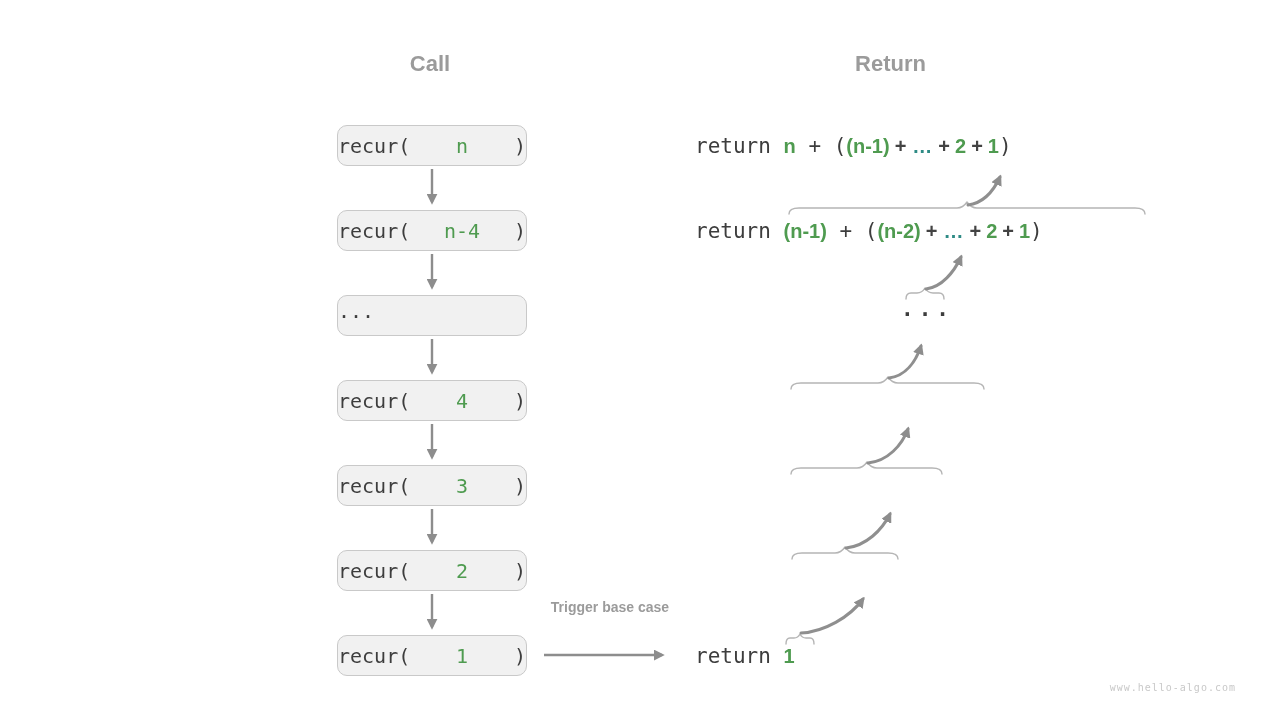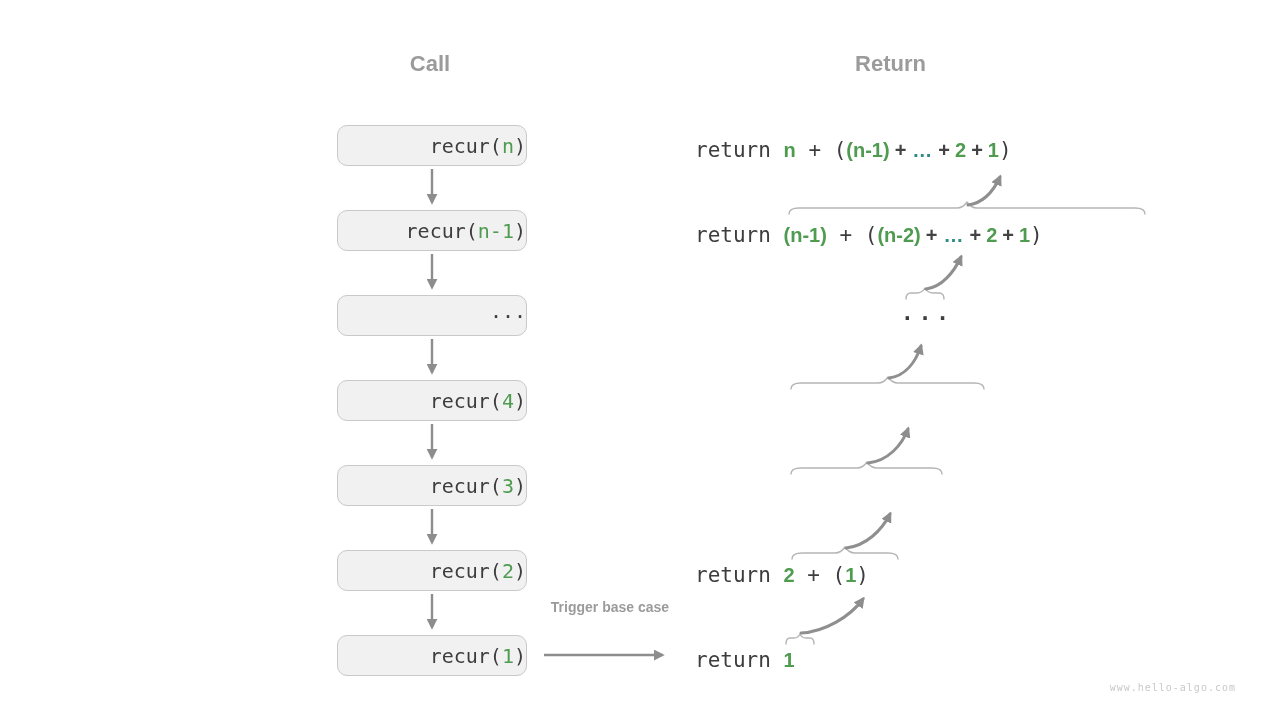--- a/index.html
+++ b/index.html
@@ -6,27 +6,27 @@
   body{width:1280px;height:720px;overflow:hidden;position:relative;
        font-family:"Liberation Sans",sans-serif;}
   .canvas{position:absolute;left:0;top:4px;width:1280px;height:720px;}
 
   .hdr{position:absolute;font-weight:bold;font-size:22px;color:#9b9b9b;text-align:center;}
   #hdr-call{left:375px;top:47px;width:110px;}
   #hdr-return{left:818px;top:47px;width:145px;}
 
   .cbox{position:absolute;left:337px;width:190px;height:41px;box-sizing:border-box;
         background:#f1f1f1;border:1.5px solid #c9c9c9;border-radius:10px;
-        display:flex;align-items:center;justify-content:flex-end;
+        display:flex;align-items:center;justify-content:space-between;
         font-family:"DejaVu Sans Mono","Liberation Mono",monospace;
         font-size:20px;color:#3d3d3d;white-space:pre;}
   #cbox-1{top:121px}#cbox-2{top:206px}#cbox-3{top:291px}#cbox-4{top:376px}
   #cbox-5{top:461px}#cbox-6{top:546px}#cbox-7{top:631px}
 
-  .rrow{position:absolute;left:695px;height:30px;line-height:39px;white-space:pre;
+  .rrow{position:absolute;left:695px;height:30px;line-height:30px;white-space:pre;
         font-family:"DejaVu Sans Mono","Liberation Mono",monospace;
         font-size:21px;color:#3d3d3d;}
   #rrow-1{top:127px}#rrow-2{top:212px}#rrow-3{top:296px;left:901px}#rrow-4{top:382px}
   #rrow-5{top:467px}#rrow-6{top:552px}#rrow-7{top:637px}
 
   .tk{vertical-align:baseline;}
   .tk-mono{}
   .tk-green{font-family:"Liberation Sans",sans-serif;font-weight:bold;font-size:20px;color:#4f9b50;}
   .tk-op{font-family:"Liberation Sans",sans-serif;font-weight:bold;font-size:20px;color:#434343;margin:0 5px;}
   .tk-dots{font-family:"Liberation Sans",sans-serif;font-weight:bold;font-size:20px;color:#2e8b85;margin:0 1px;}
@@ -47,31 +47,30 @@
 </style>
 </head>
 <body>
 
 <div class="canvas">
 
   <div class="hdr" id="hdr-call">Call</div>
   <div class="hdr" id="hdr-return">Return</div>
 
   <div class="cbox" id="cbox-1"><span class="tk tk-mono">recur(</span><span class="tk tk-param">n</span><span class="tk tk-mono">)</span></div>
-  <div class="cbox" id="cbox-2"><span class="tk tk-mono">recur(</span><span class="tk tk-param">n-1</span><span class="tk tk-mono">)</span></div>
+  <div class="cbox" id="cbox-2"><span class="tk tk-mono">recur(</span><span class="tk tk-param">n-4</span><span class="tk tk-mono">)</span></div>
   <div class="cbox" id="cbox-3"><span class="tk tk-mono">···</span></div>
   <div class="cbox" id="cbox-4"><span class="tk tk-mono">recur(</span><span class="tk tk-param">4</span><span class="tk tk-mono">)</span></div>
   <div class="cbox" id="cbox-5"><span class="tk tk-mono">recur(</span><span class="tk tk-param">3</span><span class="tk tk-mono">)</span></div>
   <div class="cbox" id="cbox-6"><span class="tk tk-mono">recur(</span><span class="tk tk-param">2</span><span class="tk tk-mono">)</span></div>
   <div class="cbox" id="cbox-7"><span class="tk tk-mono">recur(</span><span class="tk tk-param">1</span><span class="tk tk-mono">)</span></div>
 
   <div class="rrow" id="rrow-1"><span class="tk tk-mono">return </span><span class="tk tk-green">n</span><span class="tk tk-mono"> + (</span><span class="tk tk-green">(n-1)</span><span class="tk tk-op">+</span><span class="tk tk-dots">…</span><span class="tk tk-op">+</span><span class="tk tk-green">2</span><span class="tk tk-op">+</span><span class="tk tk-green">1</span><span class="tk tk-mono">)</span></div>
   <div class="rrow" id="rrow-2"><span class="tk tk-mono">return </span><span class="tk tk-green">(n-1)</span><span class="tk tk-mono"> + (</span><span class="tk tk-green">(n-2)</span><span class="tk tk-op">+</span><span class="tk tk-dots">…</span><span class="tk tk-op">+</span><span class="tk tk-green">2</span><span class="tk tk-op">+</span><span class="tk tk-green">1</span><span class="tk tk-mono">)</span></div>
   <div class="rrow" id="rrow-3"><span class="tk tk-bold-dots">···</span></div>
-  <div class="rrow" id="rrow-6"><span class="tk tk-mono">return </span><span class="tk tk-green">2</span><span class="tk tk-mono"> + (</span><span class="tk tk-green">1</span><span class="tk tk-mono">)</span></div>
   <div class="rrow" id="rrow-7"><span class="tk tk-mono">return </span><span class="tk tk-green">1</span></div>
 
   <div class="trigger-label">Trigger base case</div>
   <div class="watermark">www.hello-algo.com</div>
 
   <svg class="overlay" width="1280" height="720" viewBox="0 0 1280 720">
     <defs>
       <marker id="ah" viewBox="0 0 10 10" refX="7.5" refY="5" markerWidth="11" markerHeight="11" markerUnits="userSpaceOnUse" orient="auto">
         <path d="M0,0 L10,5 L0,10 Z" fill="#8d8d8d"></path>
       </marker>

